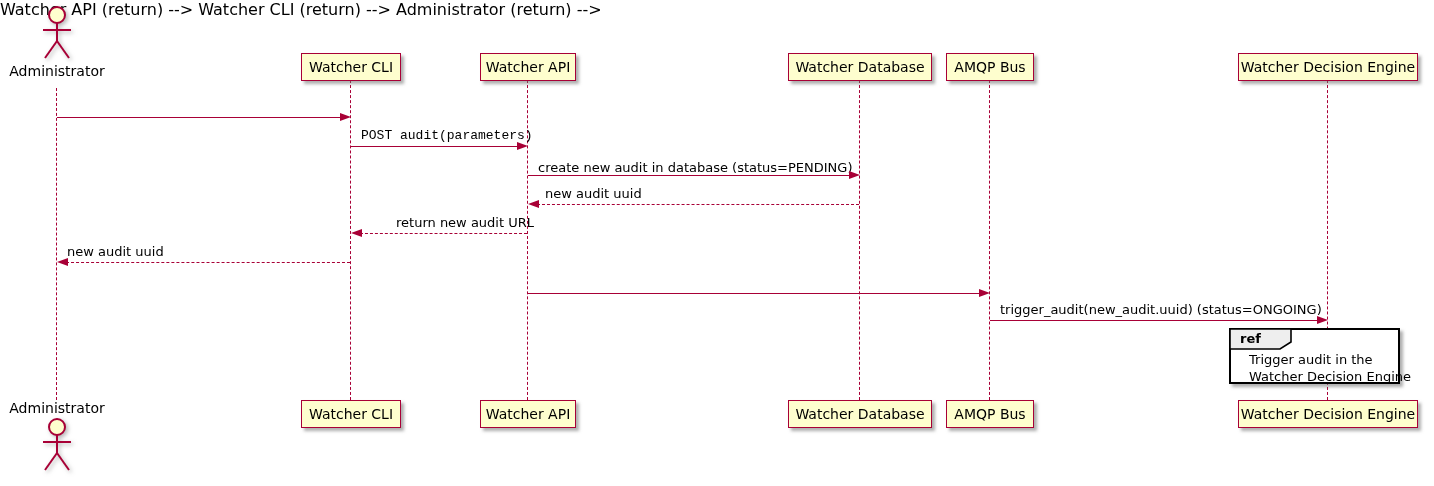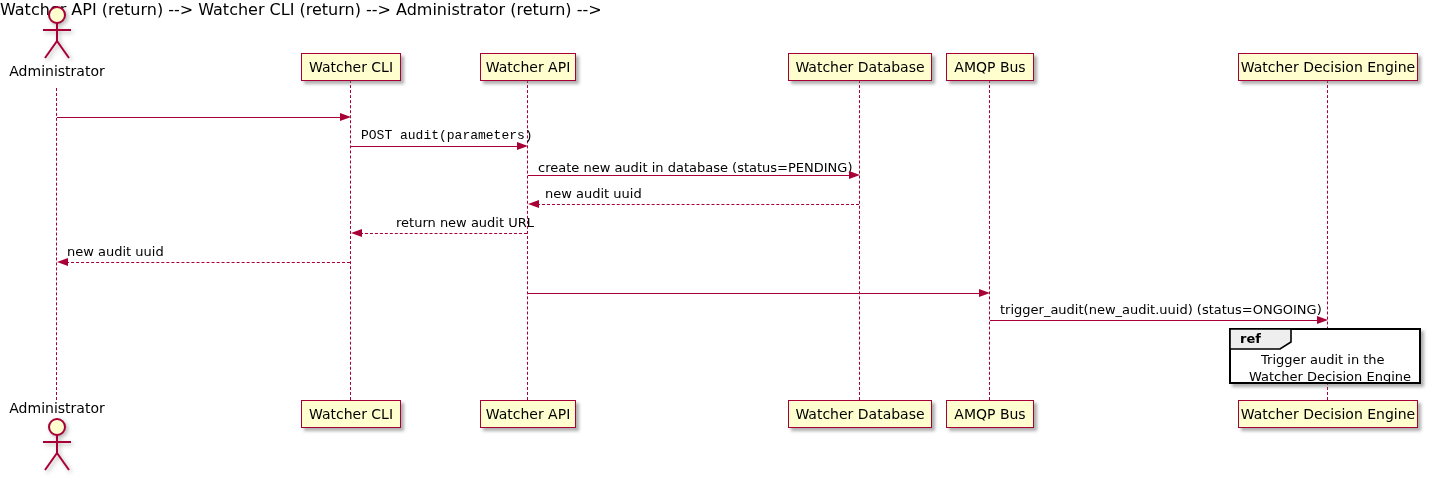--- a/index.html
+++ b/index.html
@@ -142,26 +142,26 @@
   
   <div class="msg-line solid" style="left:528px;top:293px;width:453px;"></div>
   <div class="arrow-head right" style="left:979px;top:288.5px;"></div>
 
   
   <div class="msg-label" style="left:1000px;top:302px;">trigger_audit(new_audit.uuid) (status=ONGOING)</div>
   <div class="msg-line solid" style="left:990px;top:320px;width:329px;"></div>
   <div class="arrow-head right" style="left:1317px;top:315.5px;"></div>
 
   
-  <div class="ref-box" style="left:1229px;top:328px;width:192px;height:56px;">
+  <div class="ref-box" style="left:1229px;top:328px;width:171px;height:56px;">
     <svg class="ref-header" width="62" height="21" viewBox="0 0 62 21">
       <polygon points="0,0 61,0 61,13 50,20 0,20" fill="#EEEEEE" stroke="#000000" stroke-width="1.6"></polygon>
     </svg>
     <span class="ref-keyword">ref</span>
-    <div class="ref-line" style="top:21px;margin-left:12px;">Trigger audit in the</div>
+    <div class="ref-line" style="top:21px;">Trigger audit in the</div>
     <div class="ref-line" style="top:38px;">Watcher Decision Engine</div>
   </div>
 
   
   <div class="actor-label" style="left:2px;top:400px;width:110px;">Administrator</div>
   <svg class="actor-svg" style="left:37px;top:417px;filter:drop-shadow(2.5px 2.5px 2px rgba(110,110,110,.5));" width="40" height="56" viewBox="0 0 40 56">
     <circle cx="20" cy="10" r="8" fill="#FEFECE" stroke="#A80036" stroke-width="2"></circle>
     <line x1="20" y1="18" x2="20" y2="36" stroke="#A80036" stroke-width="2"></line>
     <line x1="6" y1="25" x2="34" y2="25" stroke="#A80036" stroke-width="2"></line>
     <line x1="20" y1="36" x2="8" y2="53" stroke="#A80036" stroke-width="2"></line>

